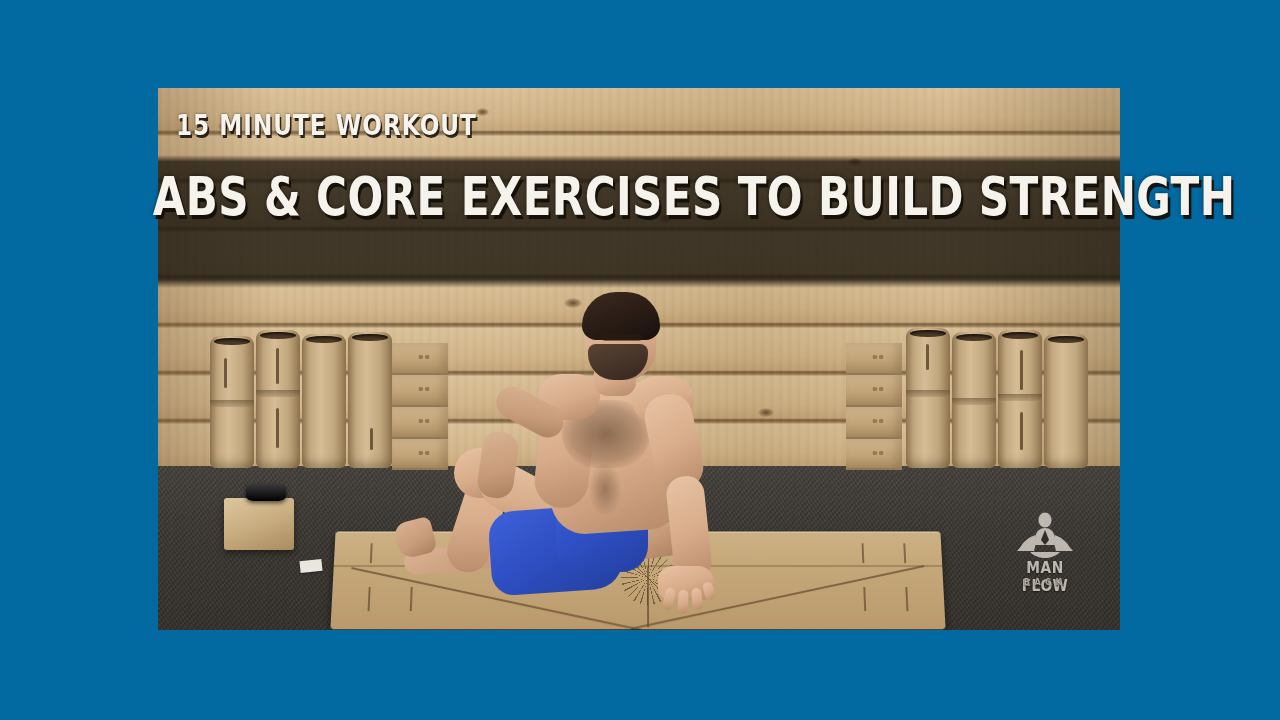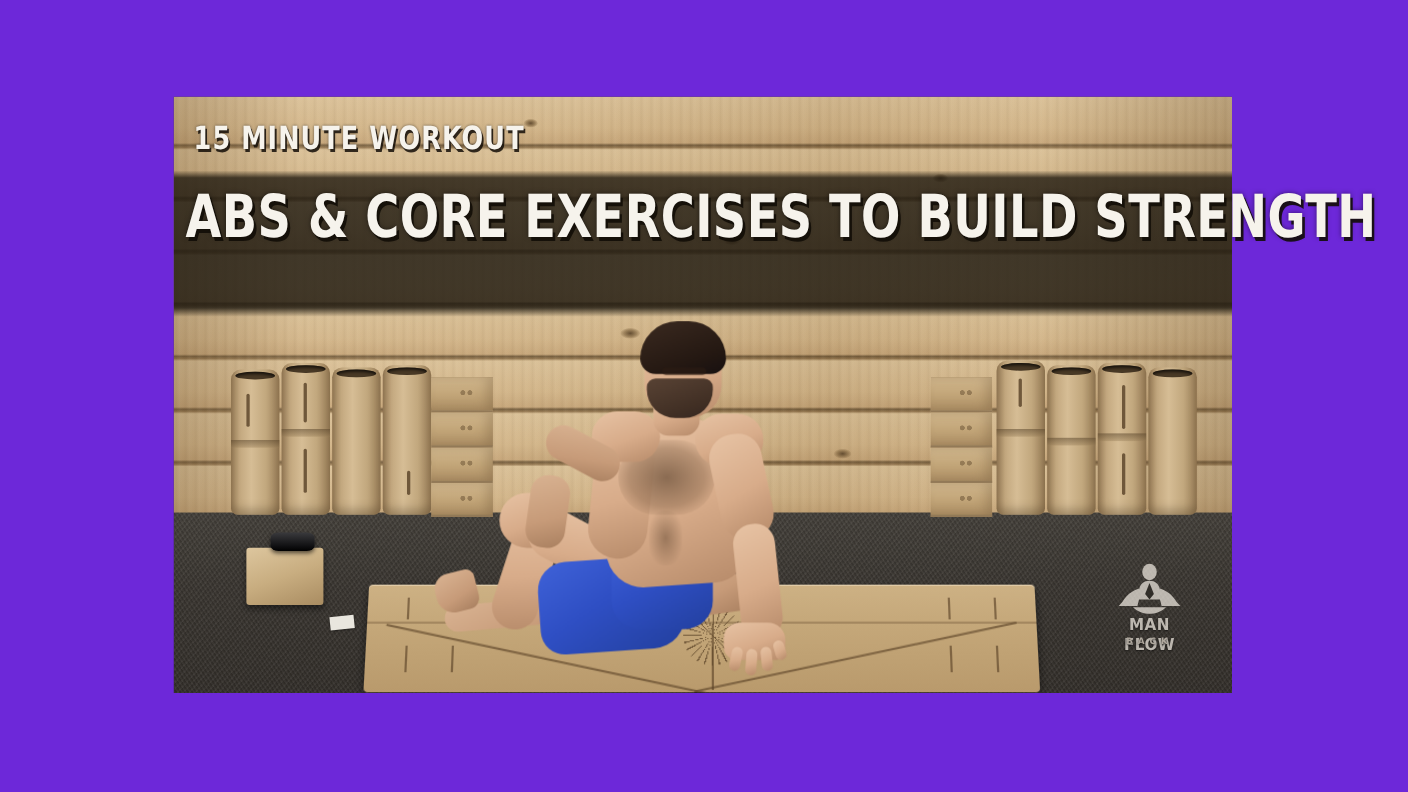--- a/index.html
+++ b/index.html
@@ -11,21 +11,21 @@
     width: 1280px;
     height: 720px;
     overflow: hidden;
     font-family: "Liberation Sans", sans-serif;
   }
 
   #screen {
     position: relative;
     width: 1280px;
     height: 720px;
-    background: #6d28d9;
+    background: #0369a1;
     overflow: hidden;
   }
 
   
   #video-frame {
     position: absolute;
     left: 158px;
     top: 88px;
     width: 962px;
     height: 542px;
@@ -238,21 +238,21 @@
     letter-spacing: 1.2px;
     color: #f6f3ec;
     transform: scaleX(.80);
     transform-origin: left center;
     white-space: nowrap;
     text-shadow: 2px 3px 0 rgba(20,14,8,.85), 0 0 3px rgba(0,0,0,.55);
   }
 
   .title-wrap {
     position: absolute;
-    left: 16px;
+    left: 0;
     top: 166px;
     width: 1248px;
     text-align: left;
     pointer-events: none;
   }
   .title-line {
     display: block;
     font-family: "DejaVu Sans", sans-serif;
     font-weight: 700;
     font-size: 54px;

